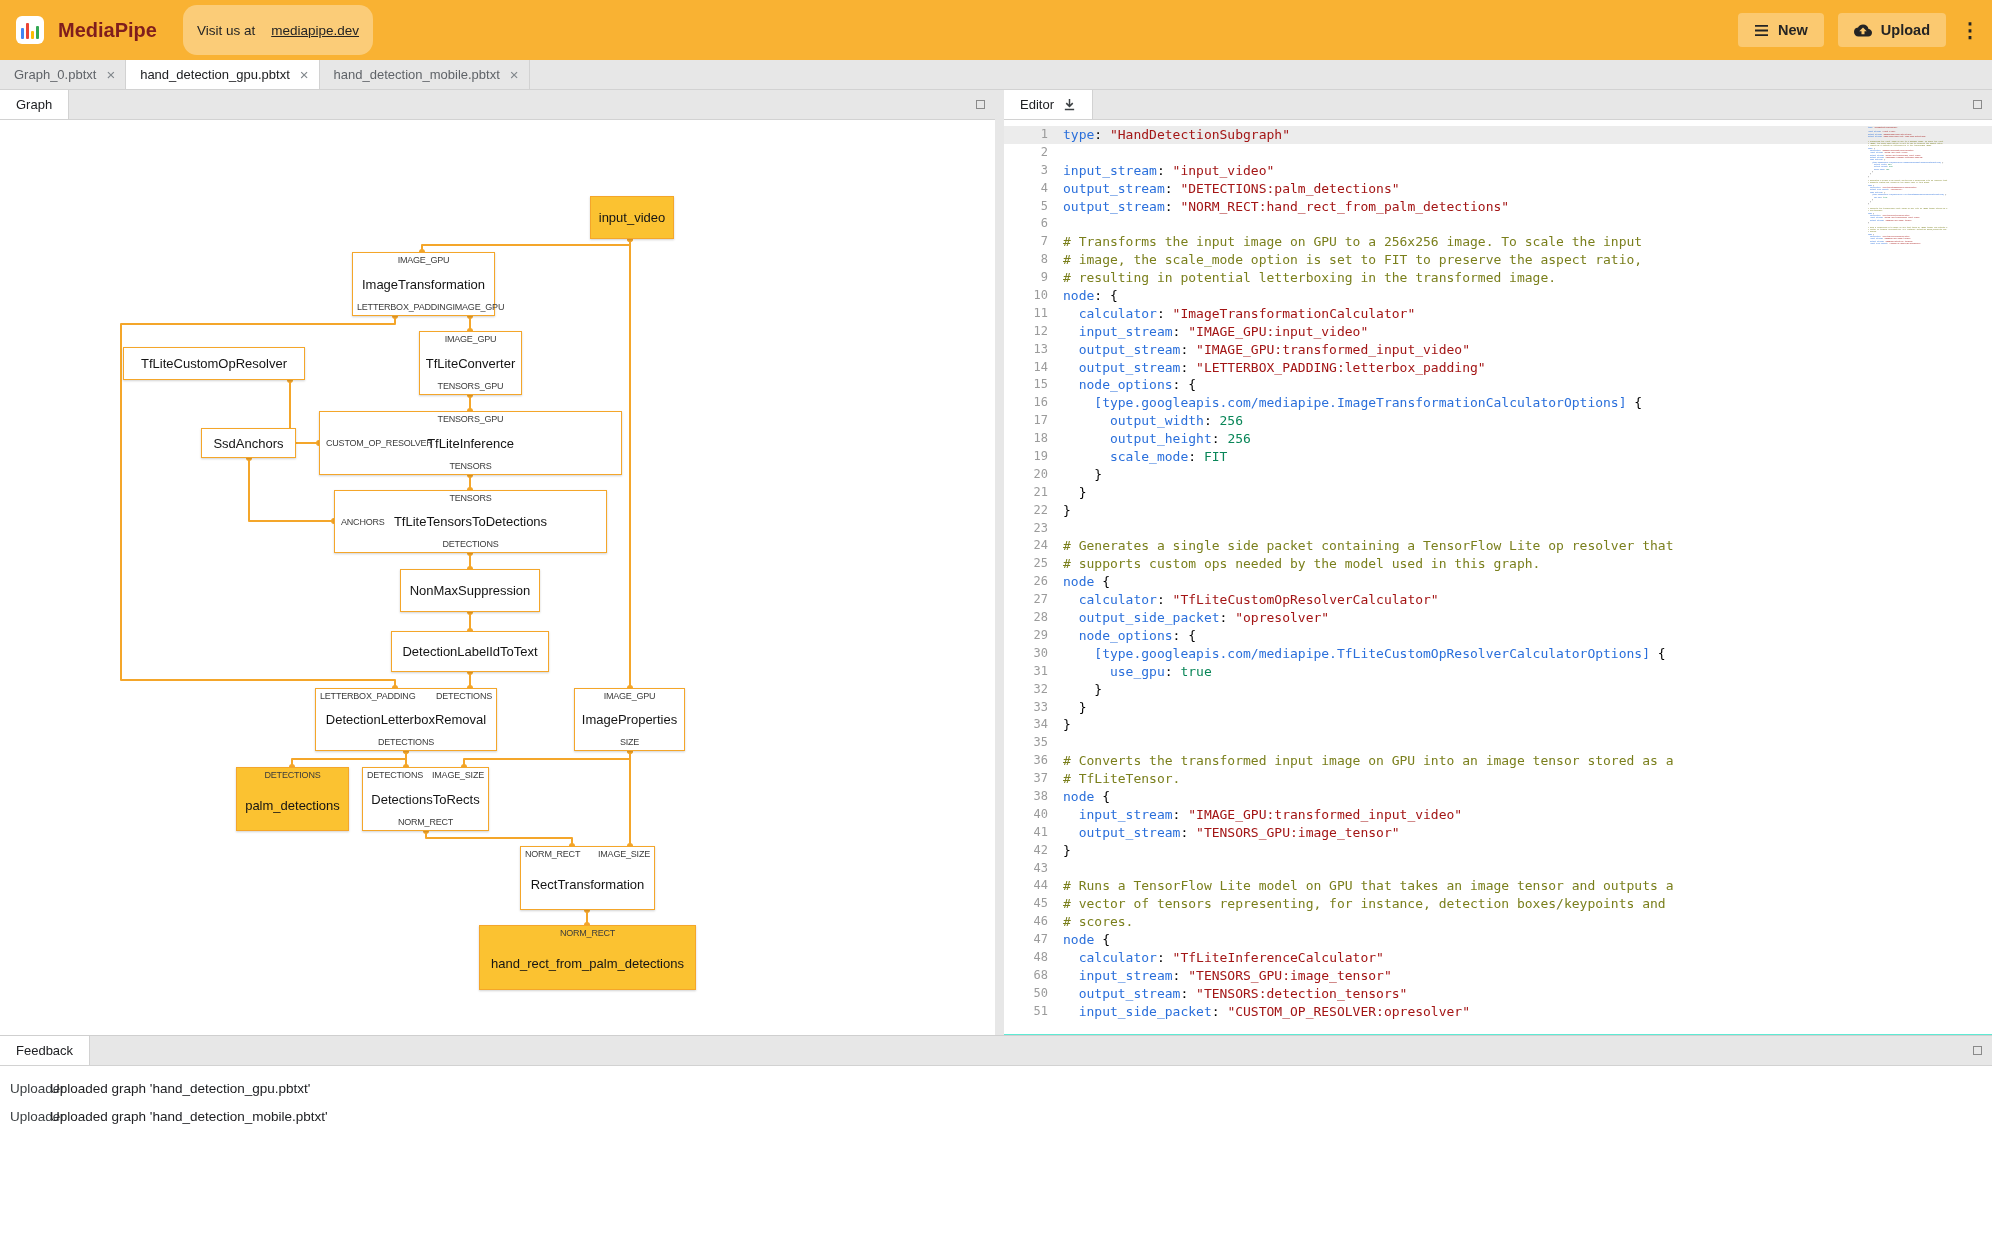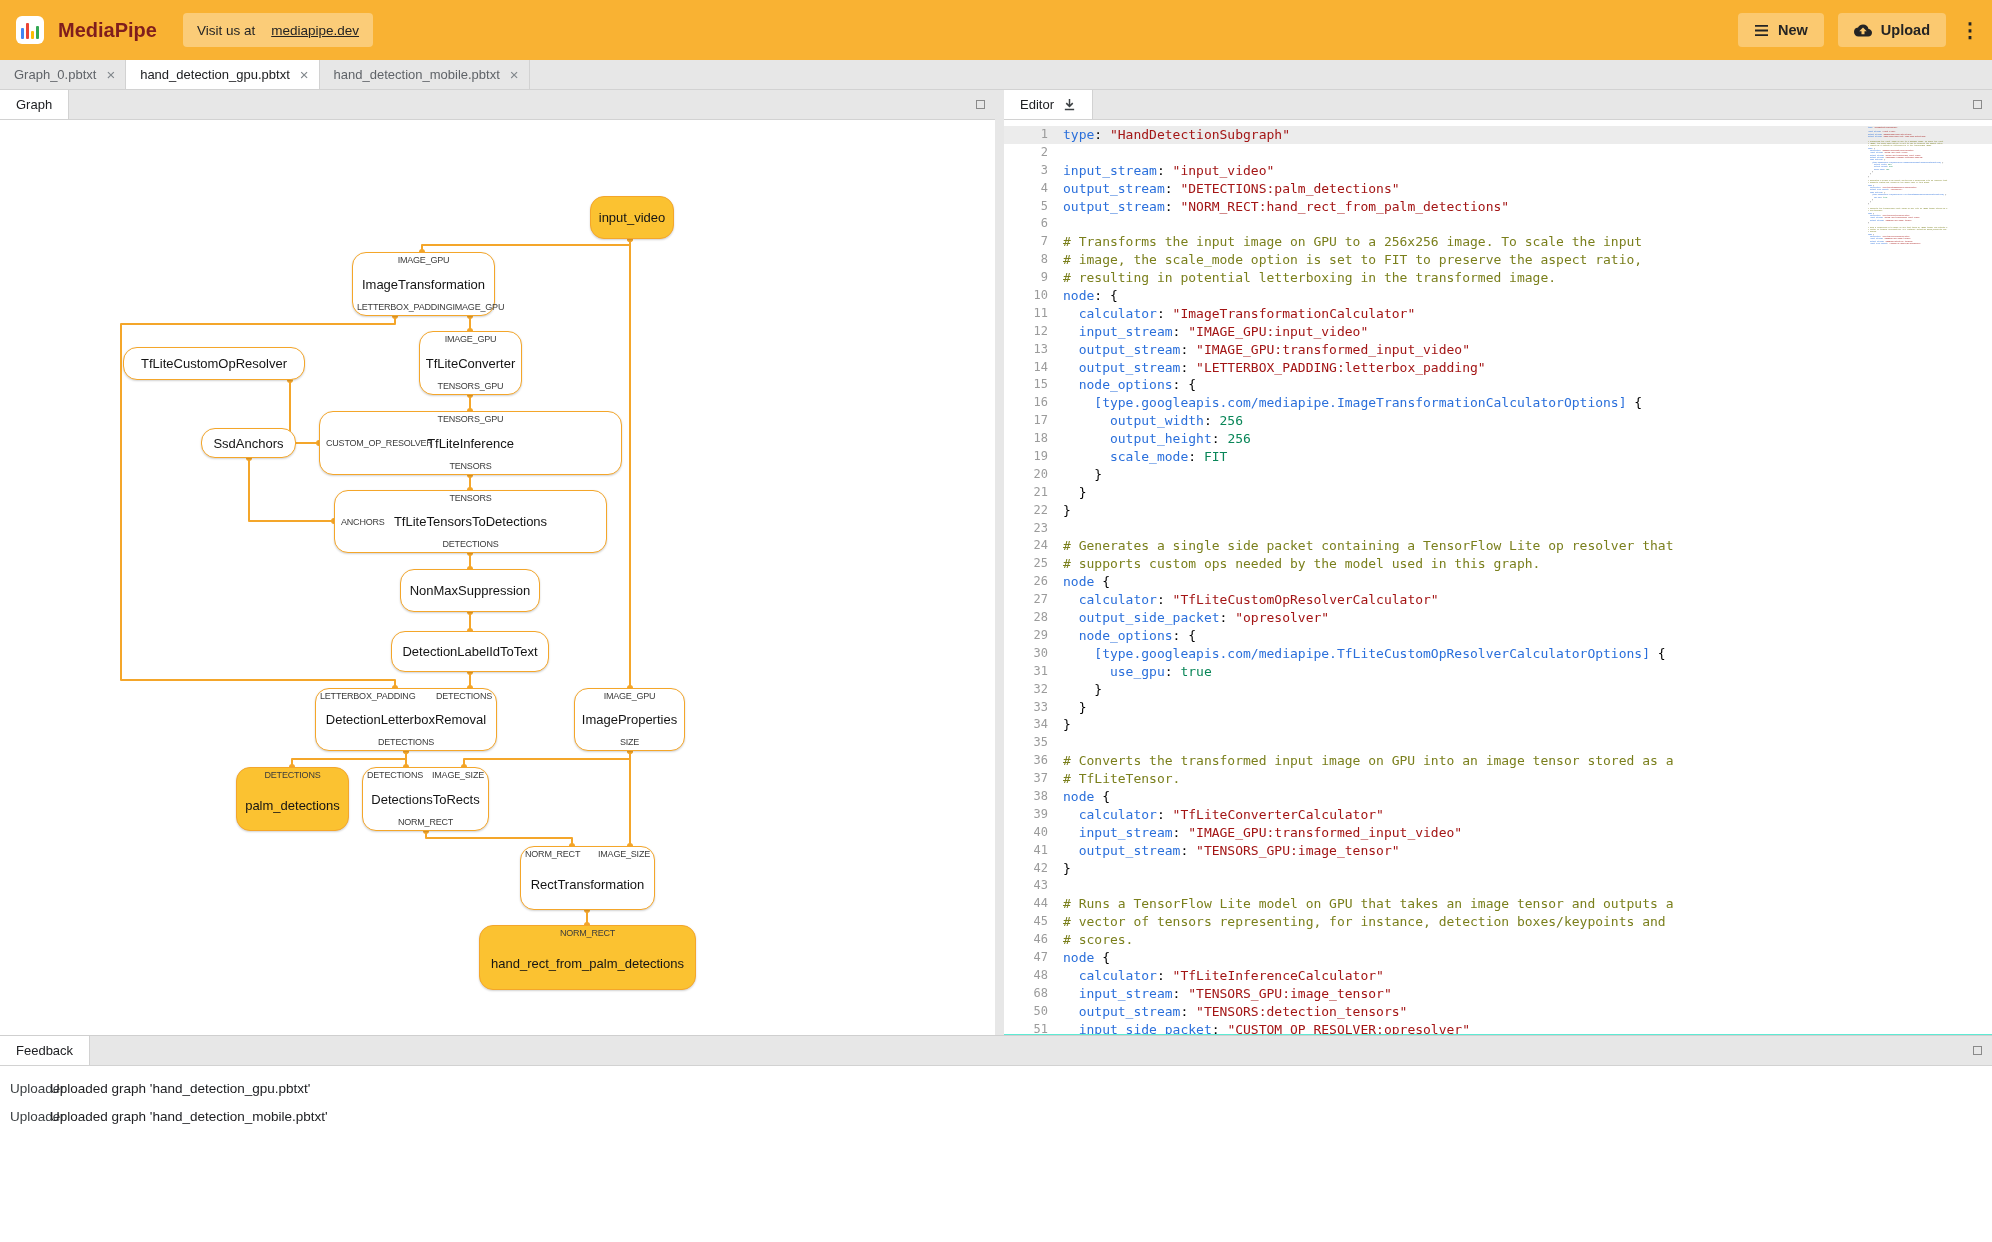--- a/index.html
+++ b/index.html
@@ -3,21 +3,21 @@
 <meta charset="utf-8">
 <style>
   *{box-sizing:border-box;margin:0;padding:0}
   html,body{width:1992px;height:1242px;overflow:hidden;background:#fff;font-family:"Liberation Sans",sans-serif}
 
   
   .app-header{position:absolute;left:0;top:0;width:1992px;height:60px;background:var(--header-bg,#F9B233);display:flex;align-items:center;padding:0 18px 0 16px}
   .logo{width:28px;height:28px;background:#fff;border-radius:6px;display:flex;align-items:flex-end;justify-content:center;gap:2px;padding:5px 4px}
   .logo i{display:block;width:3px;border-radius:1px}
   .app-title{font-size:20px;font-weight:700;color:#7f1d1d;margin-left:14px}
-  .visit-chip{margin-left:26px;height:34px;display:flex;align-items:center;background:rgba(255,255,255,0.34);border-radius:4px;padding:0 14px;font-size:13.5px;color:#242424}
+  .visit-chip{margin-left:26px;height:50px;display:flex;align-items:center;background:rgba(255,255,255,0.34);border-radius:14px;padding:0 14px;font-size:13.5px;color:#242424}
   .visit-chip a{color:#242424;text-decoration:underline;margin-left:16px;cursor:pointer}
   .header-actions{margin-left:auto;display:flex;align-items:center;gap:14px}
   .hbtn{display:flex;align-items:center;gap:9px;height:34px;padding:0 16px;background:rgba(255,255,255,0.30);border:none;border-radius:4px;font-family:inherit;font-size:14.5px;font-weight:700;color:#242424;cursor:pointer}
   .kebab{font-size:20px;font-weight:700;color:#242424;width:14px;text-align:center;cursor:pointer}
 
   
   .file-tabbar{position:absolute;top:60px;left:0;width:1992px;height:30px;background:#e7e7e7;border-bottom:1px solid #d2d2d2;display:flex}
   .ftab{display:flex;align-items:center;gap:10px;padding:0 10px 0 14px;font-size:13px;color:#5f6368;border-right:1px solid #d2d2d2;cursor:pointer;white-space:nowrap}
   .ftab.active{background:#fff;color:#202124}
   .tabclose{color:#80868b;font-size:15px;line-height:1}
@@ -27,21 +27,21 @@
   .panel-graph{position:absolute;left:0;top:0;width:995px;height:945px;background:#fff}
   .splitter{position:absolute;left:995px;top:0;width:9px;height:945px;background:#e7e7e7;cursor:col-resize}
   .panel-editor{position:absolute;left:1004px;top:0;width:988px;height:945px;background:#5eead4}
   .phead{height:30px;background:#e7e7e7;border-bottom:1px solid #d2d2d2;display:flex;position:relative}
   .ptab{height:100%;background:#fff;display:flex;align-items:center;gap:9px;padding:0 16px;font-size:13px;color:#202124;border-right:1px solid #d2d2d2;cursor:pointer}
   .maxicon{position:absolute;right:10px;top:10px;width:9px;height:9px;border:1.5px solid #8a8a8a;cursor:pointer}
 
   
   .gcanvas{position:relative;width:995px;height:914px;overflow:hidden;background:#fff}
   #edges-svg{position:absolute;left:0;top:0}
-  .gnode{position:absolute;background:#fff;border:1.5px solid var(--edge,#F4A62A);border-radius:14px;display:flex;flex-direction:column;box-shadow:0 1px 2px rgba(0,0,0,0.18);cursor:pointer}
+  .gnode{position:absolute;background:#fff;border:1.5px solid var(--edge,#F4A62A);border-radius:0;display:flex;flex-direction:column;box-shadow:0 1px 2px rgba(0,0,0,0.18);cursor:pointer}
   .gnode.stream{background:var(--stream-fill,#FBC231)}
   .gports{display:flex;padding:3px 4px 0;font-size:9px;letter-spacing:-0.2px;color:#3b3b3b;line-height:9px;white-space:nowrap}
   .gports.bottom{padding:0 4px 3px}
   .gports.center{justify-content:center}
   .gports.between{justify-content:space-between}
   .gname{flex:1;display:flex;align-items:center;justify-content:center;font-size:13px;color:#141414;white-space:nowrap}
   .sideport{position:absolute;left:6px;top:50%;transform:translateY(-50%);font-size:9px;letter-spacing:-0.2px;color:#3b3b3b}
 
   
   .ebody{position:relative;width:988px;height:914px;overflow:hidden;padding-top:6px;font-family:"DejaVu Sans Mono",monospace;font-size:13px;background:#fff}
@@ -325,21 +325,20 @@
           <div class="cline"><span class="lnum">29</span><span class="ltext">  <span class="tk-k">node_options</span>: {</span></div>
           <div class="cline"><span class="lnum">30</span><span class="ltext">    <span class="tk-b">[type.googleapis.com/mediapipe.TfLiteCustomOpResolverCalculatorOptions]</span> {</span></div>
           <div class="cline"><span class="lnum">31</span><span class="ltext">      <span class="tk-k">use_gpu</span>: <span class="tk-n">true</span></span></div>
           <div class="cline"><span class="lnum">32</span><span class="ltext">    }</span></div>
           <div class="cline"><span class="lnum">33</span><span class="ltext">  }</span></div>
           <div class="cline"><span class="lnum">34</span><span class="ltext">}</span></div>
           <div class="cline"><span class="lnum">35</span><span class="ltext"></span></div>
           <div class="cline"><span class="lnum">36</span><span class="ltext"><span class="tk-c"># Converts the transformed input image on GPU into an image tensor stored as a</span></span></div>
           <div class="cline"><span class="lnum">37</span><span class="ltext"><span class="tk-c"># TfLiteTensor.</span></span></div>
           <div class="cline"><span class="lnum">38</span><span class="ltext"><span class="tk-k">node</span> {</span></div>
-          <div class="cline"><span class="lnum">39</span><span class="ltext">  <span class="tk-k">calculator</span>: <span class="tk-s">"TfLiteConverterCalculator"</span></span></div>
           <div class="cline"><span class="lnum">40</span><span class="ltext">  <span class="tk-k">input_stream</span>: <span class="tk-s">"IMAGE_GPU:transformed_input_video"</span></span></div>
           <div class="cline"><span class="lnum">41</span><span class="ltext">  <span class="tk-k">output_stream</span>: <span class="tk-s">"TENSORS_GPU:image_tensor"</span></span></div>
           <div class="cline"><span class="lnum">42</span><span class="ltext">}</span></div>
           <div class="cline"><span class="lnum">43</span><span class="ltext"></span></div>
           <div class="cline"><span class="lnum">44</span><span class="ltext"><span class="tk-c"># Runs a TensorFlow Lite model on GPU that takes an image tensor and outputs a</span></span></div>
           <div class="cline"><span class="lnum">45</span><span class="ltext"><span class="tk-c"># vector of tensors representing, for instance, detection boxes/keypoints and</span></span></div>
           <div class="cline"><span class="lnum">46</span><span class="ltext"><span class="tk-c"># scores.</span></span></div>
           <div class="cline"><span class="lnum">47</span><span class="ltext"><span class="tk-k">node</span> {</span></div>
           <div class="cline"><span class="lnum">48</span><span class="ltext">  <span class="tk-k">calculator</span>: <span class="tk-s">"TfLiteInferenceCalculator"</span></span></div>
           <div class="cline"><span class="lnum">68</span><span class="ltext">  <span class="tk-k">input_stream</span>: <span class="tk-s">"TENSORS_GPU:image_tensor"</span></span></div>

